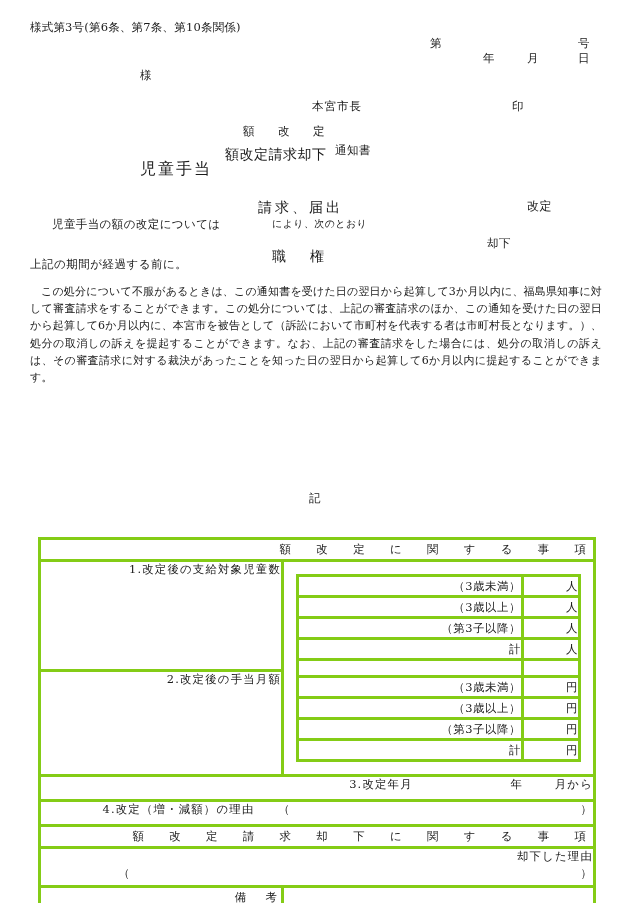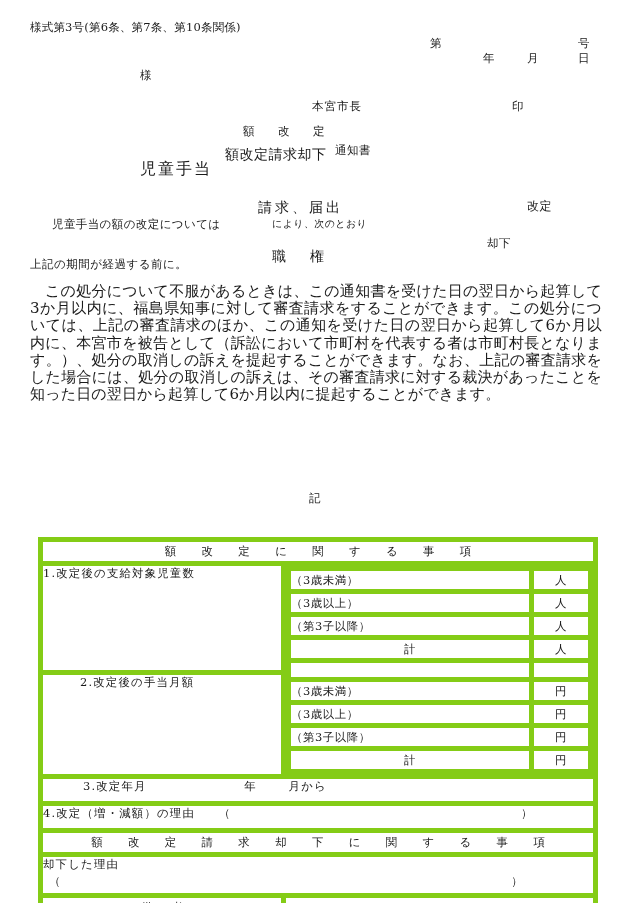--- a/index.html
+++ b/index.html
@@ -52,21 +52,21 @@
   #result-a      { left: 487px; top: 200px; font-size: 12px; letter-spacing: .5px; margin-left: 40px; }
   #result-b      { left: 487px; top: 238px; font-size: 11.5px; letter-spacing: .5px; }
 
   #closing      { left: 30px;  top: 259px; font-size: 11.5px; letter-spacing: .5px; }
 
   
   .para {
     position: absolute;
     left: 30px;
     width: 572px;
-    font-size: 15px;
+    font-size: 11px;
     line-height: 17.2px;
     text-align: justify;
     text-justify: inter-character;
     text-indent: 1em;
     letter-spacing: 0.15px;
   }
   #para-1 { top: 283px; }
   #para-2 { top: 421px; }
 
   #ki { left: 309px; top: 493px; font-size: 11.5px; }
@@ -75,23 +75,24 @@
   #form-table {
     position: absolute;
     left: 38px;
     top: 537px;
     width: 555px;
     border-collapse: collapse;
     table-layout: fixed;
     font-size: 11.4px;
   }
   #form-table td {
-    border: 5px solid #84cc16;
+    border: 3px solid #84cc16;
     padding: 0;
     vertical-align: top;
+    text-align: right;
   }
   .band {
     text-align: center;
     letter-spacing: 7px;
     text-indent: 7px;
     height: 19px;
     line-height: 19px;
   }
   .lbl {
     padding: 4px 0 0 4px;
@@ -165,21 +166,21 @@
     <tbody>
 
       <tr>
         <td colspan="2" class="band">額　改　定　に　関　す　る　事　項</td>
       </tr>
 
       <tr>
         <td style="height:88px;" class="lbl">
           <span>1.改定後の支給対象児童数</span>
         </td>
-        <td rowspan="2" style="padding:0;">
+        <td rowspan="2" style="padding:12px;">
           <table class="sub">
             <tbody>
               <tr>
                 <td class="cat">（3歳未満）</td>
                 <td class="unit">人</td>
               </tr>
               <tr>
                 <td class="cat">（3歳以上）</td>
                 <td class="unit">人</td>
               </tr>

